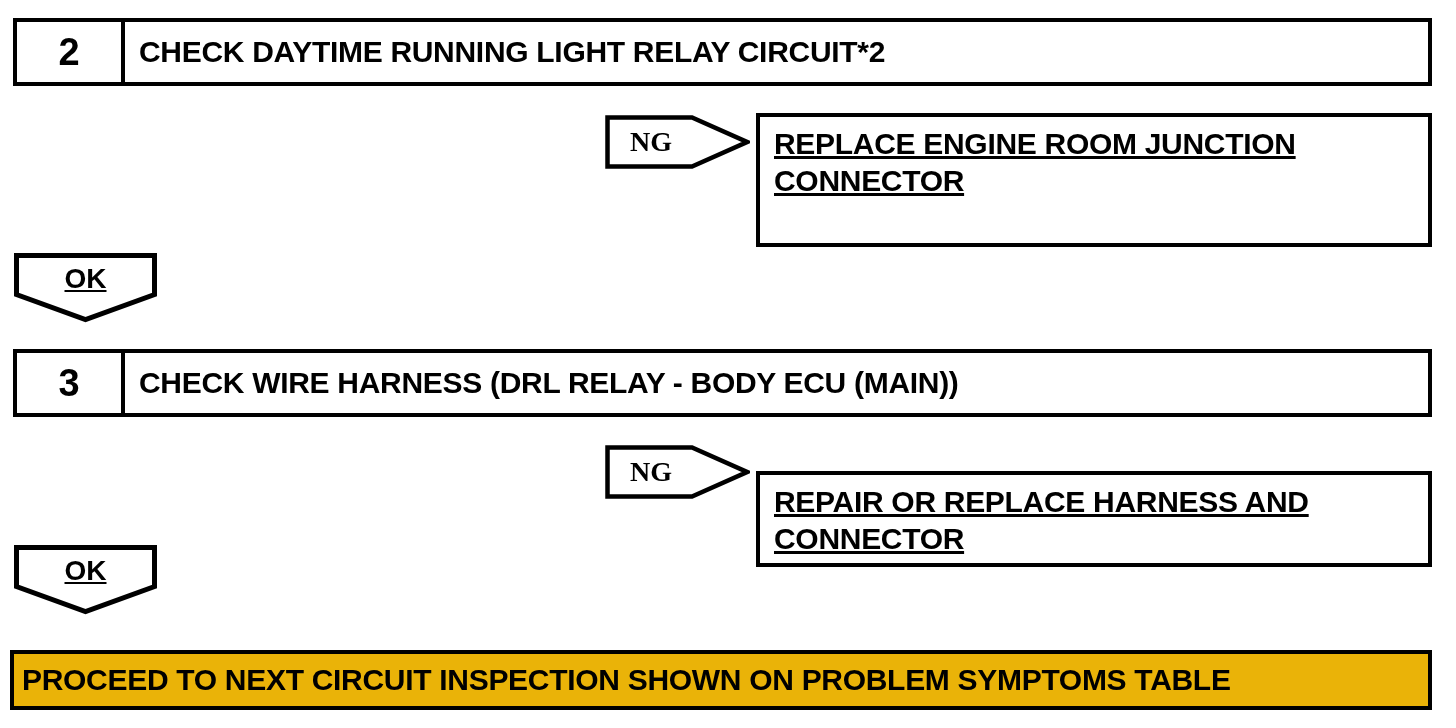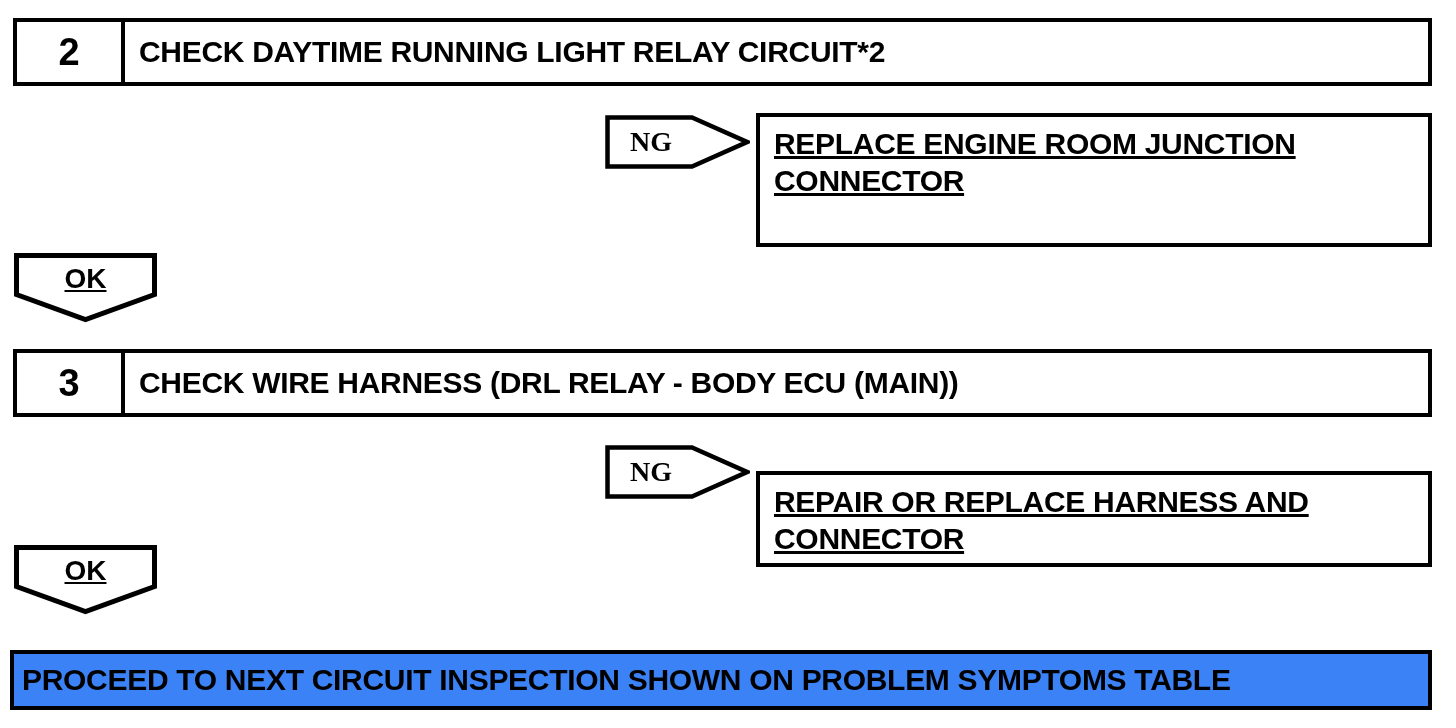--- a/index.html
+++ b/index.html
@@ -99,21 +99,21 @@
     font-size: 30px;
     line-height: 37px;
     letter-spacing: -0.3px;
     text-decoration: underline;
   }
   
   .terminal-box {
     position: absolute;
     box-sizing: border-box;
     border: 4px solid #000;
-    background: #3b82f6;
+    background: #eab308;
     display: flex;
     align-items: center;
     padding-left: 8px;
     font-size: 30px;
     letter-spacing: -0.3px;
     white-space: nowrap;
   }
 
   
   #step2-box   { left: 13px;  top: 18px;  width: 1419px; height: 68px; }

